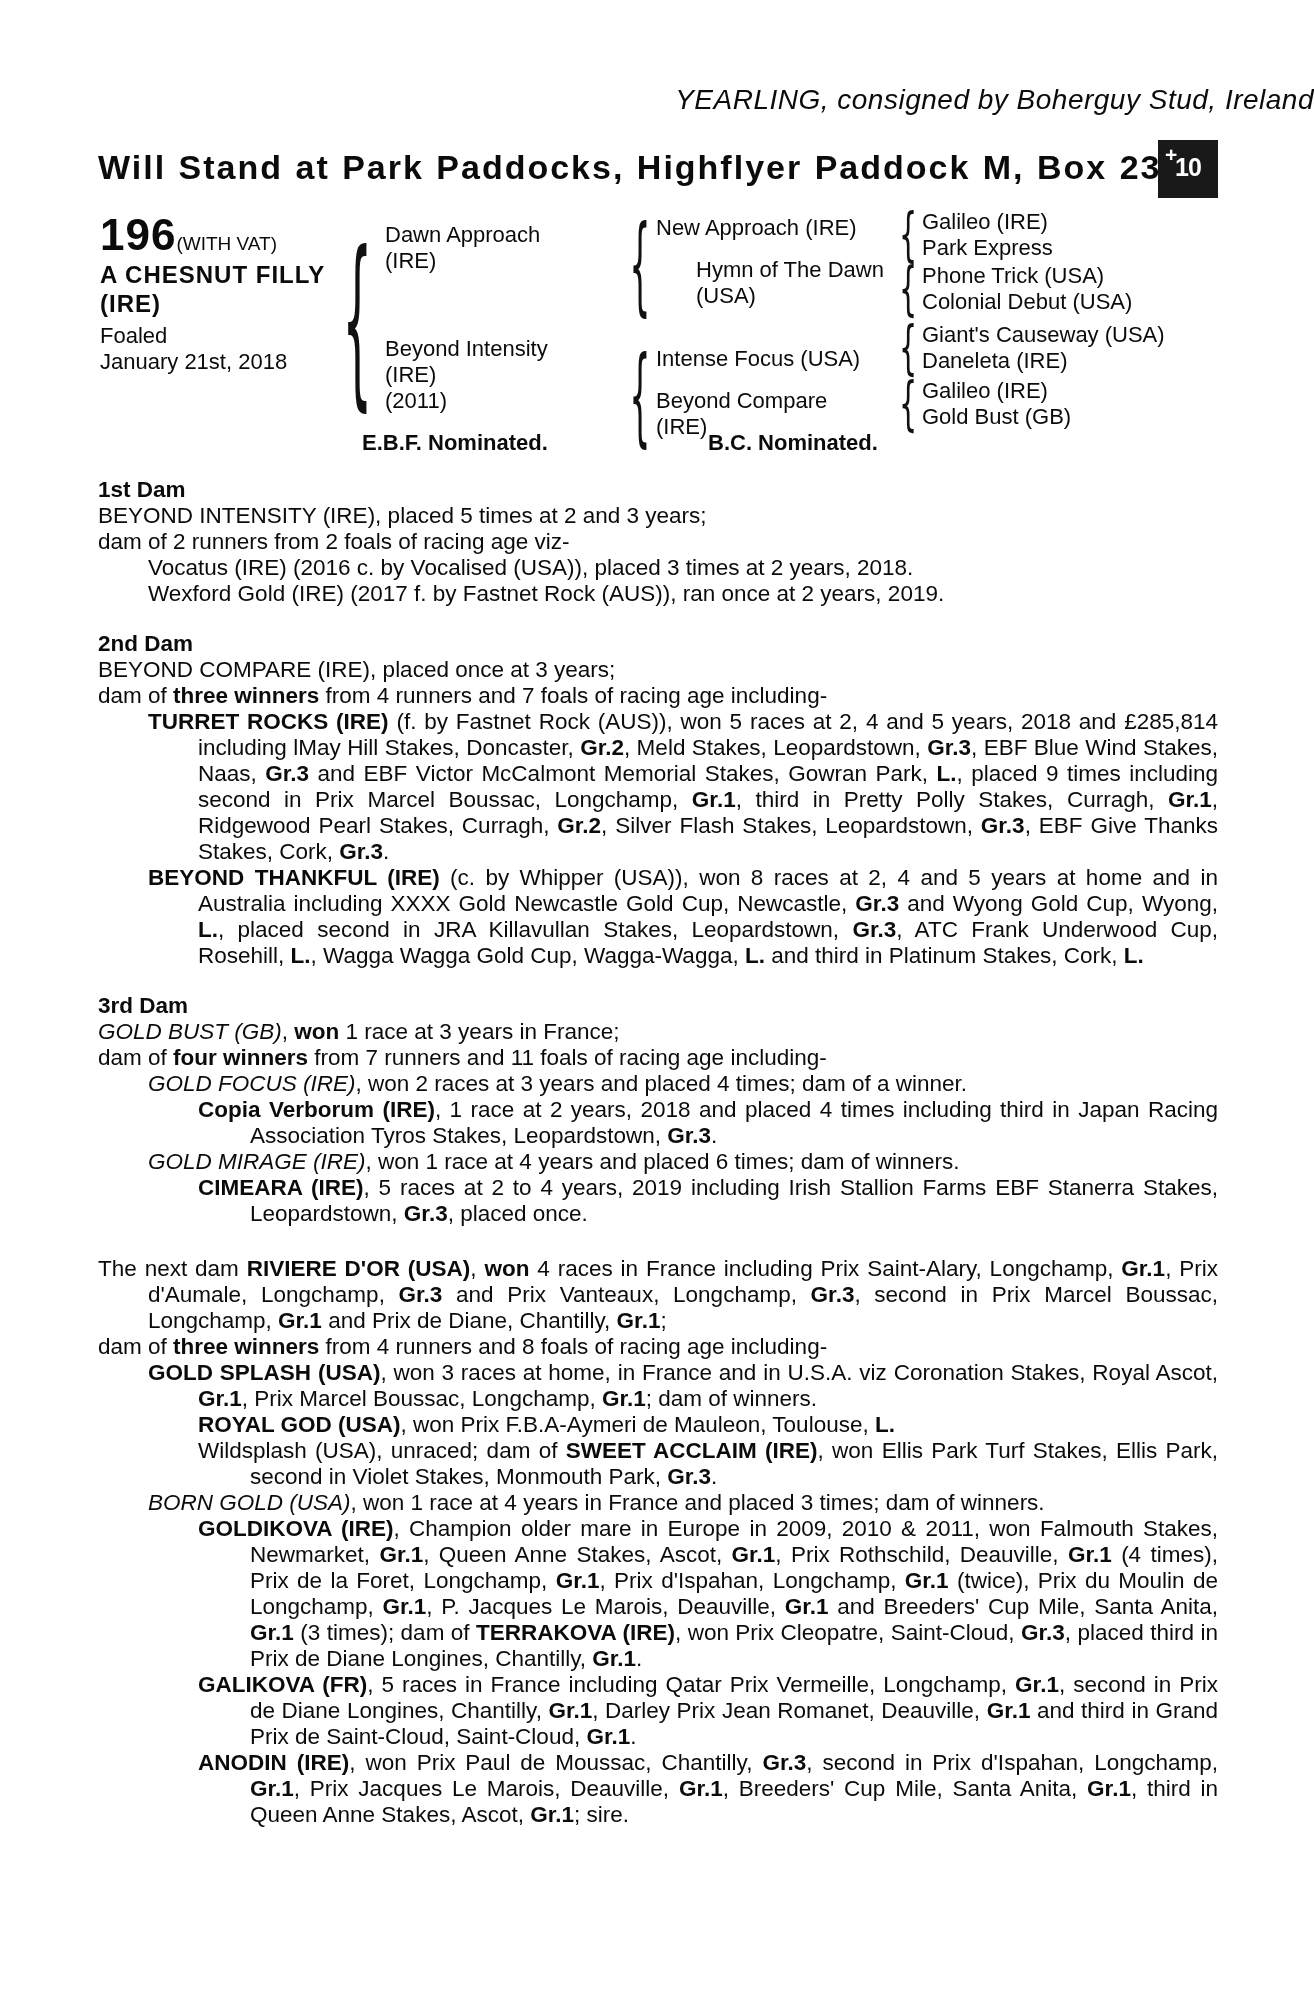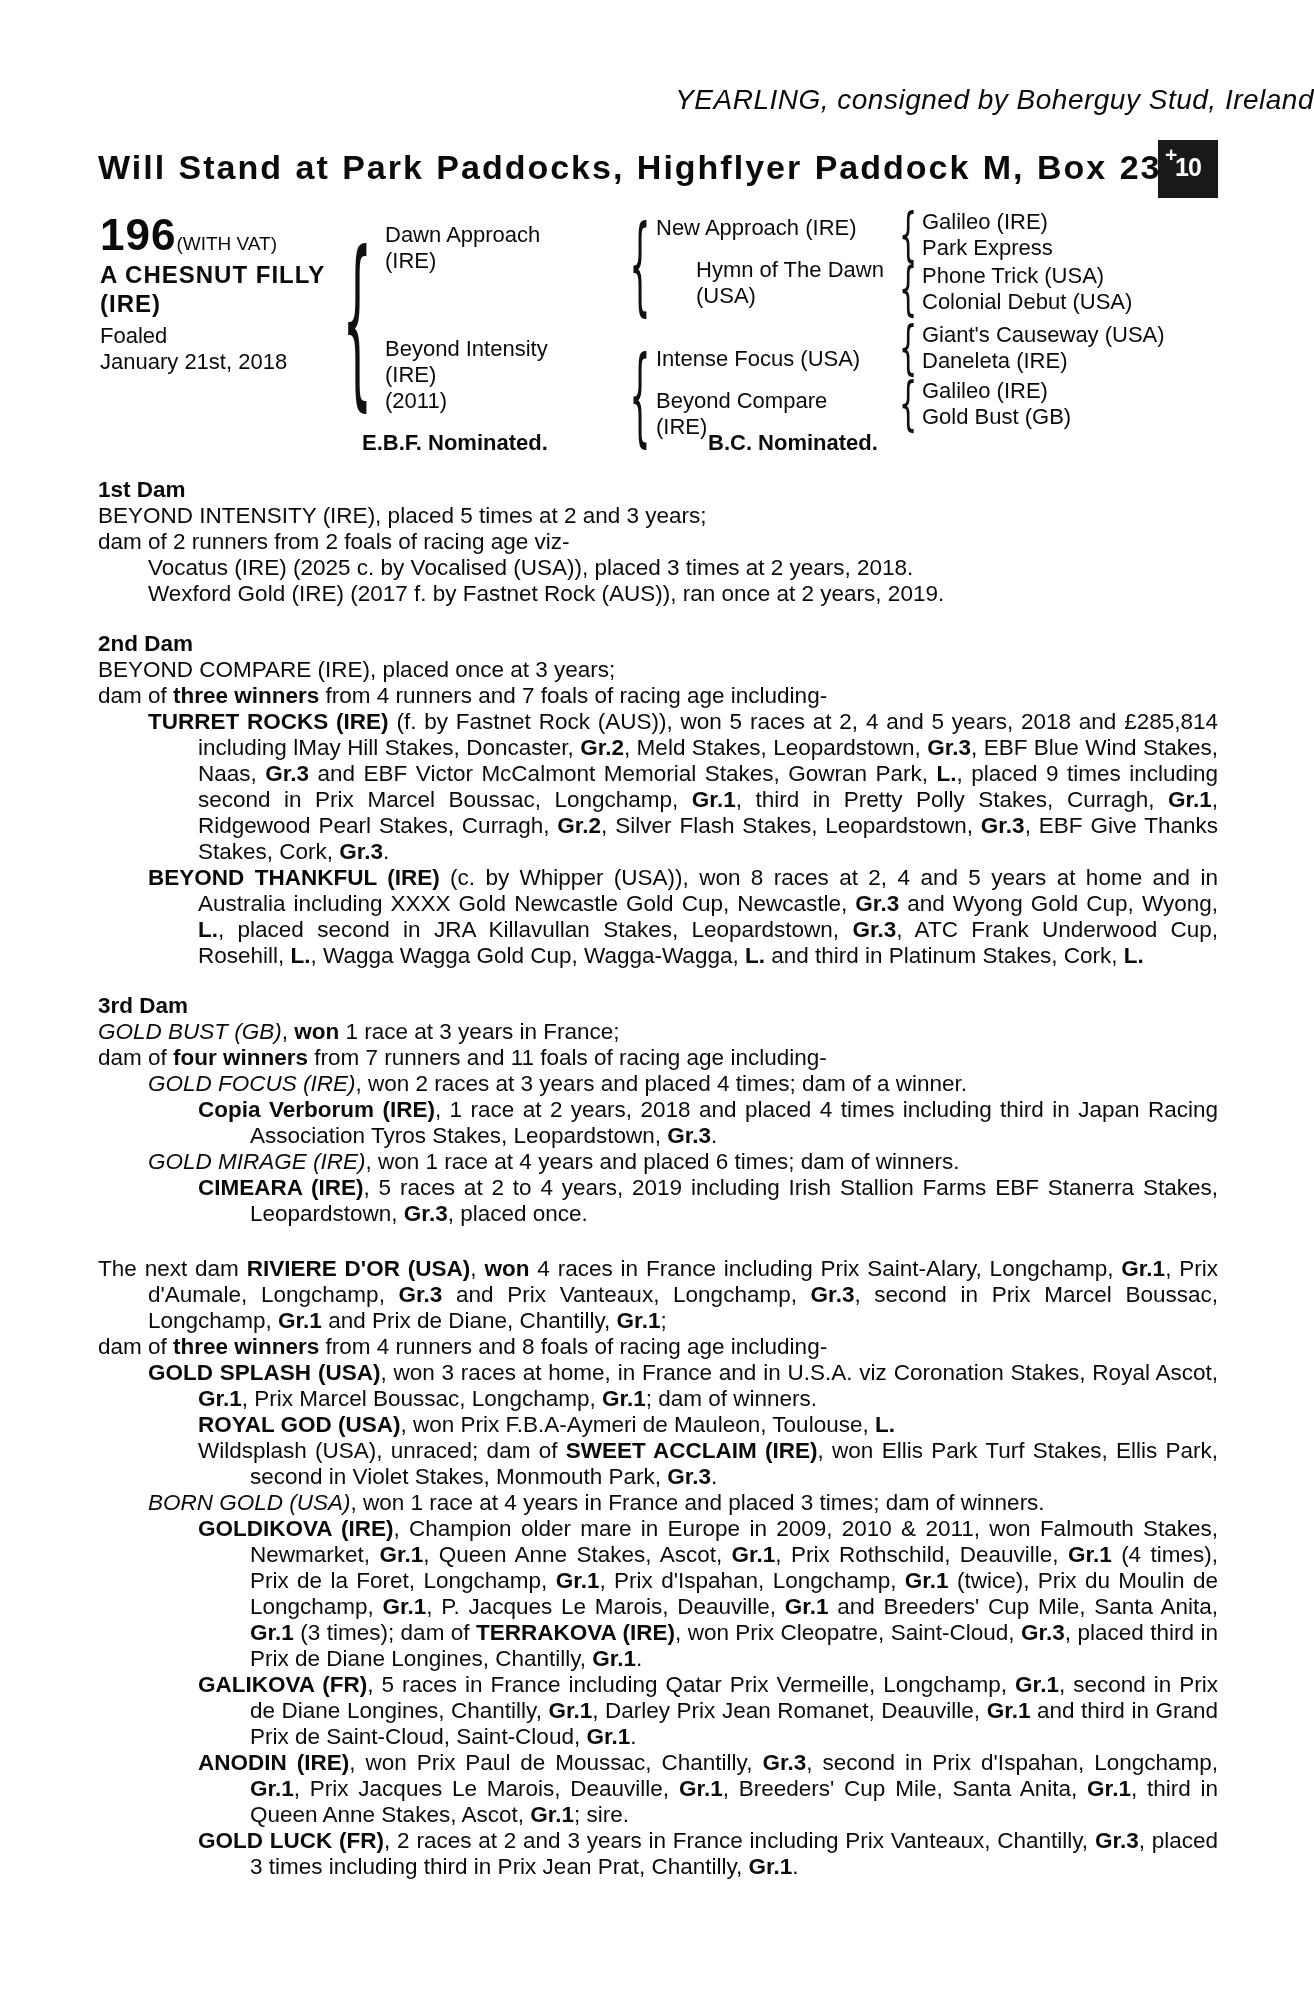--- a/index.html
+++ b/index.html
@@ -144,21 +144,21 @@
   <div id="nominated-ebf" class="abs">E.B.F. Nominated.</div>
   <div id="nominated-bc" class="abs">B.C. Nominated.</div>
 
   <div id="body-text" class="abs">
 
     <div class="dam-section">
       <div class="sec-heading">1st Dam</div>
       <div>
           <p class="para lvl0"><span>BEYOND INTENSITY (IRE), placed 5 times at 2 and 3 years;</span></p>
           <p class="para lvl0"><span>dam of 2 runners from 2 foals of racing age viz-</span></p>
-          <p class="para lvl1"><span>Vocatus (IRE) (2025 c. by Vocalised (USA)), placed 3 times at 2 years, 2018.</span></p>
+          <p class="para lvl1"><span>Vocatus (IRE) (2016 c. by Vocalised (USA)), placed 3 times at 2 years, 2018.</span></p>
           <p class="para lvl1"><span>Wexford Gold (IRE) (2017 f. by Fastnet Rock (AUS)), ran once at 2 years, 2019.</span></p>
         </div>
     </div>
 
     <div class="dam-section">
       <div class="sec-heading">2nd Dam</div>
       <div>
           <p class="para lvl0"><span>BEYOND COMPARE (IRE), placed once at 3 years;</span></p>
           <p class="para lvl0"><span>dam of </span><span class="b">three winners</span><span> from 4 runners and 7 foals of racing age including-</span></p>
           <p class="para lvl1"><span class="b">TURRET ROCKS (IRE)</span><span> (f. by Fastnet Rock (AUS)), won 5 races at 2, 4 and 5 years, 2018 and £285,814 including lMay Hill Stakes, Doncaster, </span><span class="b">Gr.2</span><span>, Meld Stakes, Leopardstown, </span><span class="b">Gr.3</span><span>, EBF Blue Wind Stakes, Naas, </span><span class="b">Gr.3</span><span> and EBF Victor McCalmont Memorial Stakes, Gowran Park, </span><span class="b">L.</span><span>, placed 9 times including second in Prix Marcel Boussac, Longchamp, </span><span class="b">Gr.1</span><span>, third in Pretty Polly Stakes, Curragh, </span><span class="b">Gr.1</span><span>, Ridgewood Pearl Stakes, Curragh, </span><span class="b">Gr.2</span><span>, Silver Flash Stakes, Leopardstown, </span><span class="b">Gr.3</span><span>, EBF Give Thanks Stakes, Cork, </span><span class="b">Gr.3</span><span>.</span></p>
@@ -182,18 +182,17 @@
       <div>
           <p class="para lvl0h"><span>The next dam </span><span class="b">RIVIERE D'OR (USA)</span><span>, </span><span class="b">won</span><span> 4 races in France including Prix Saint-Alary, Longchamp, </span><span class="b">Gr.1</span><span>, Prix d'Aumale, Longchamp, </span><span class="b">Gr.3</span><span> and Prix Vanteaux, Longchamp, </span><span class="b">Gr.3</span><span>, second in Prix Marcel Boussac, Longchamp, </span><span class="b">Gr.1</span><span> and Prix de Diane, Chantilly, </span><span class="b">Gr.1</span><span>;</span></p>
           <p class="para lvl0"><span>dam of </span><span class="b">three winners</span><span> from 4 runners and 8 foals of racing age including-</span></p>
           <p class="para lvl1"><span class="b">GOLD SPLASH (USA)</span><span>, won 3 races at home, in France and in U.S.A. viz Coronation Stakes, Royal Ascot, </span><span class="b">Gr.1</span><span>, Prix Marcel Boussac, Longchamp, </span><span class="b">Gr.1</span><span>; dam of winners.</span></p>
           <p class="para lvl2"><span class="b">ROYAL GOD (USA)</span><span>, won Prix F.B.A-Aymeri de Mauleon, Toulouse, </span><span class="b">L.</span></p>
           <p class="para lvl2"><span>Wildsplash (USA), unraced; dam of </span><span class="b">SWEET ACCLAIM (IRE)</span><span>, won Ellis Park Turf Stakes, Ellis Park, second in Violet Stakes, Monmouth Park, </span><span class="b">Gr.3</span><span>.</span></p>
           <p class="para lvl1"><span class="i">BORN GOLD (USA)</span><span>, won 1 race at 4 years in France and placed 3 times; dam of winners.</span></p>
           <p class="para lvl2"><span class="b">GOLDIKOVA (IRE)</span><span>, Champion older mare in Europe in 2009, 2010 &amp; 2011, won Falmouth Stakes, Newmarket, </span><span class="b">Gr.1</span><span>, Queen Anne Stakes, Ascot, </span><span class="b">Gr.1</span><span>, Prix Rothschild, Deauville, </span><span class="b">Gr.1</span><span> (4 times), Prix de la Foret, Longchamp, </span><span class="b">Gr.1</span><span>, Prix d'Ispahan, Longchamp, </span><span class="b">Gr.1</span><span> (twice), Prix du Moulin de Longchamp, </span><span class="b">Gr.1</span><span>, P. Jacques Le Marois, Deauville, </span><span class="b">Gr.1</span><span> and Breeders' Cup Mile, Santa Anita, </span><span class="b">Gr.1</span><span> (3 times); dam of </span><span class="b">TERRAKOVA (IRE)</span><span>, won Prix Cleopatre, Saint-Cloud, </span><span class="b">Gr.3</span><span>, placed third in Prix de Diane Longines, Chantilly, </span><span class="b">Gr.1</span><span>.</span></p>
           <p class="para lvl2"><span class="b">GALIKOVA (FR)</span><span>, 5 races in France including Qatar Prix Vermeille, Longchamp, </span><span class="b">Gr.1</span><span>, second in Prix de Diane Longines, Chantilly, </span><span class="b">Gr.1</span><span>, Darley Prix Jean Romanet, Deauville, </span><span class="b">Gr.1</span><span> and third in Grand Prix de Saint-Cloud, Saint-Cloud, </span><span class="b">Gr.1</span><span>.</span></p>
           <p class="para lvl2"><span class="b">ANODIN (IRE)</span><span>, won Prix Paul de Moussac, Chantilly, </span><span class="b">Gr.3</span><span>, second in Prix d'Ispahan, Longchamp, </span><span class="b">Gr.1</span><span>, Prix Jacques Le Marois, Deauville, </span><span class="b">Gr.1</span><span>, Breeders' Cup Mile, Santa Anita, </span><span class="b">Gr.1</span><span>, third in Queen Anne Stakes, Ascot, </span><span class="b">Gr.1</span><span>; sire.</span></p>
-          <p class="para lvl2"><span class="b">GOLD LUCK (FR)</span><span>, 2 races at 2 and 3 years in France including Prix Vanteaux, Chantilly, </span><span class="b">Gr.3</span><span>, placed 3 times including third in Prix Jean Prat, Chantilly, </span><span class="b">Gr.1</span><span>.</span></p>
         </div>
     </div>
 
   </div>
 </div>
 
 </body></html>

